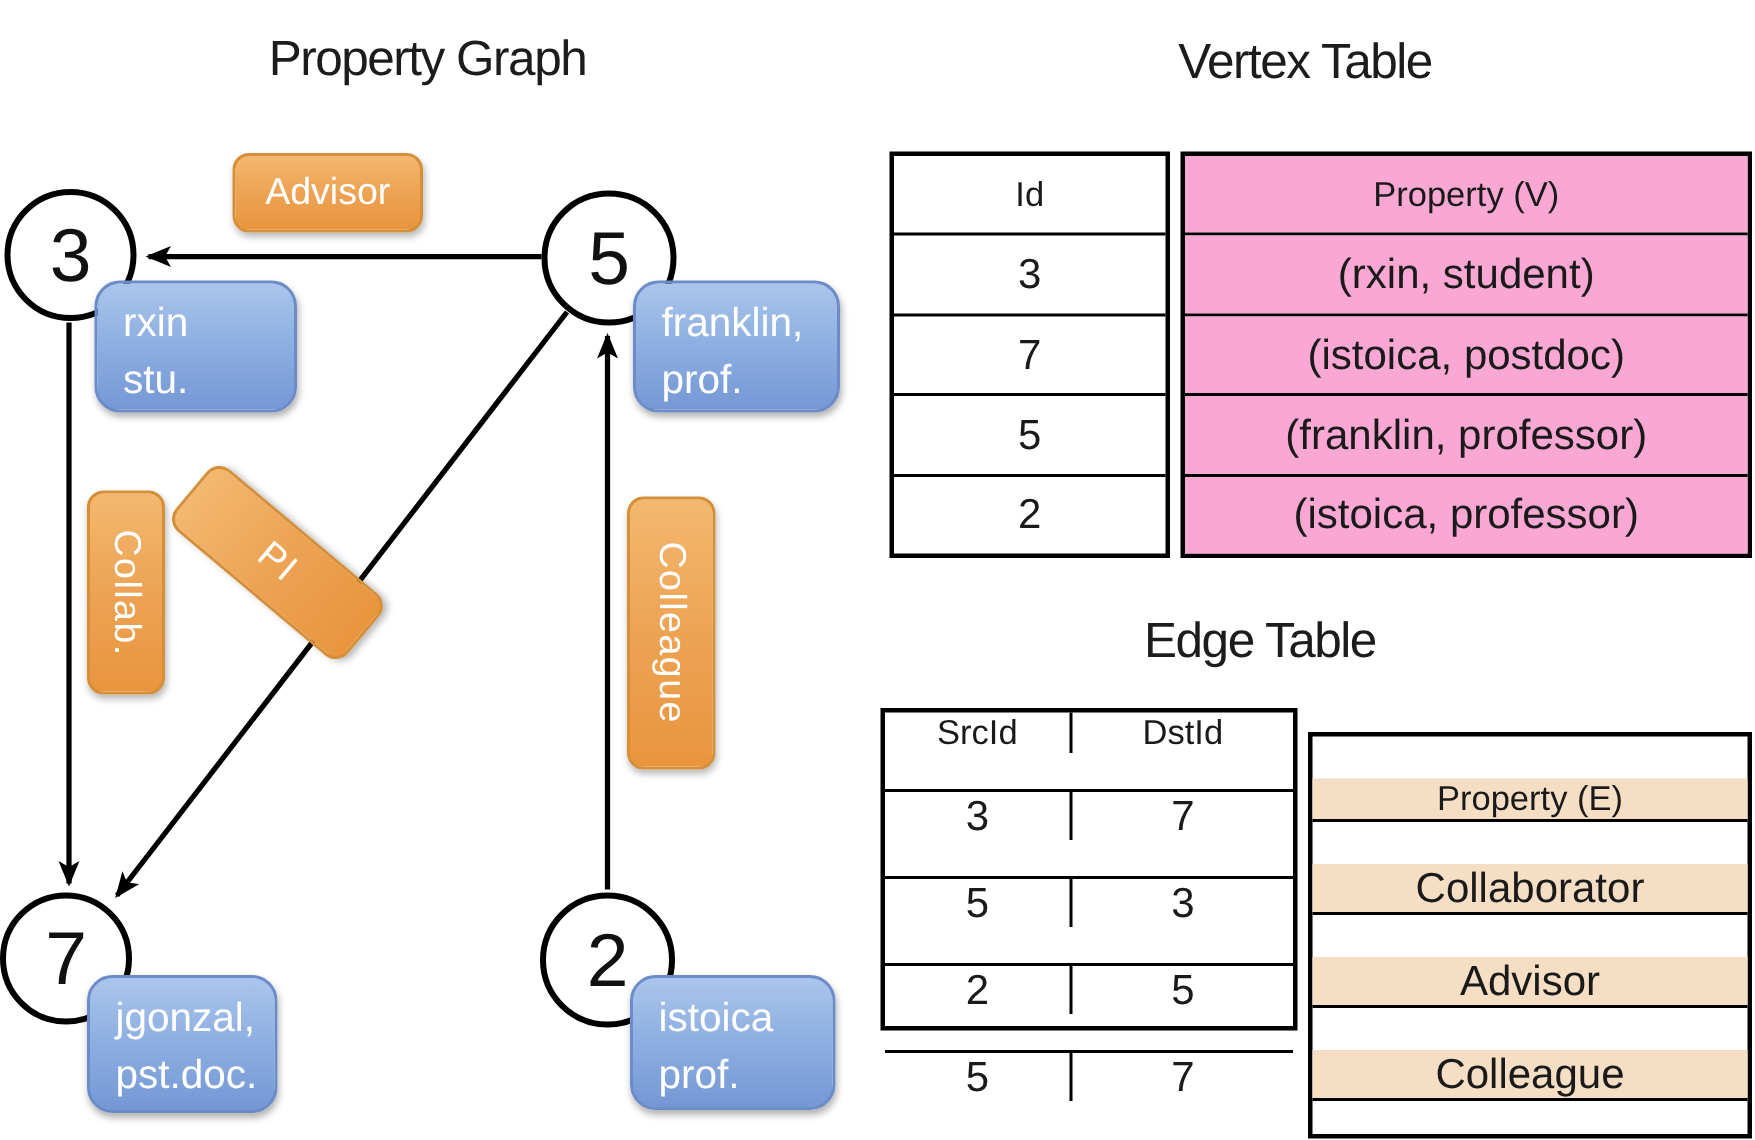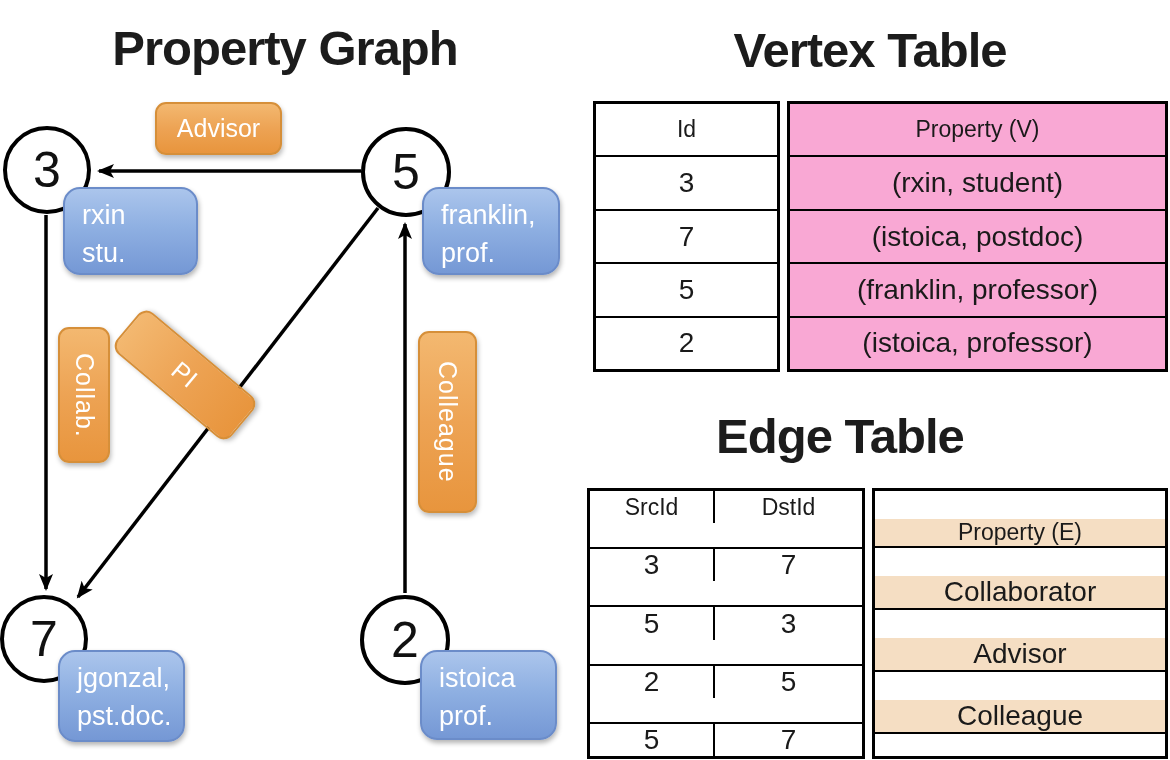--- a/index.html
+++ b/index.html
@@ -3,22 +3,22 @@
 <meta charset="utf-8">
 <style>
   * { margin: 0; padding: 0; box-sizing: border-box; }
   html, body { width: 1170px; height: 760px; background: #ffffff; overflow: hidden; }
   body { font-family: "Liberation Sans", sans-serif; color: #1a1a1a; position: relative; }
 
   .abs { position: absolute; }
 
   
   .big-title {
-    font-size: 49px;
-    font-weight: 700;
+    font-size: 33px;
+    font-weight: 400;
     letter-spacing: -1px;
     text-align: center;
     color: #1c1c1c;
     white-space: nowrap;
   }
 
   
   #graph-panel { left: 0; top: 0; width: 570px; height: 760px; }
   #graph-edges { position: absolute; left: 0; top: 0; width: 570px; height: 760px; }
 
@@ -188,21 +188,21 @@
   <div class="trow">
       <div class="cell">(franklin, professor)</div>
     </div>
   <div class="trow">
       <div class="cell">(istoica, professor)</div>
     </div>
 </div>
 
 <div class="abs big-title" style="left:580px; top:408px; width:520px;">Edge Table</div>
 
-<div class="tbl" style="left:587px; top:488px; width:278px; height:271px;gap:24px;">
+<div class="tbl" style="left:587px; top:472px; width:278px; height:215px;gap:24px;">
   <div class="trow">
     <div class="cell hdr c-src">SrcId</div>
     <div class="cell hdr">DstId</div>
   </div>
   <div class="trow">
     <div class="cell c-src">3</div>
     <div class="cell">7</div>
   </div>
   <div class="trow">
     <div class="cell c-src">5</div>

